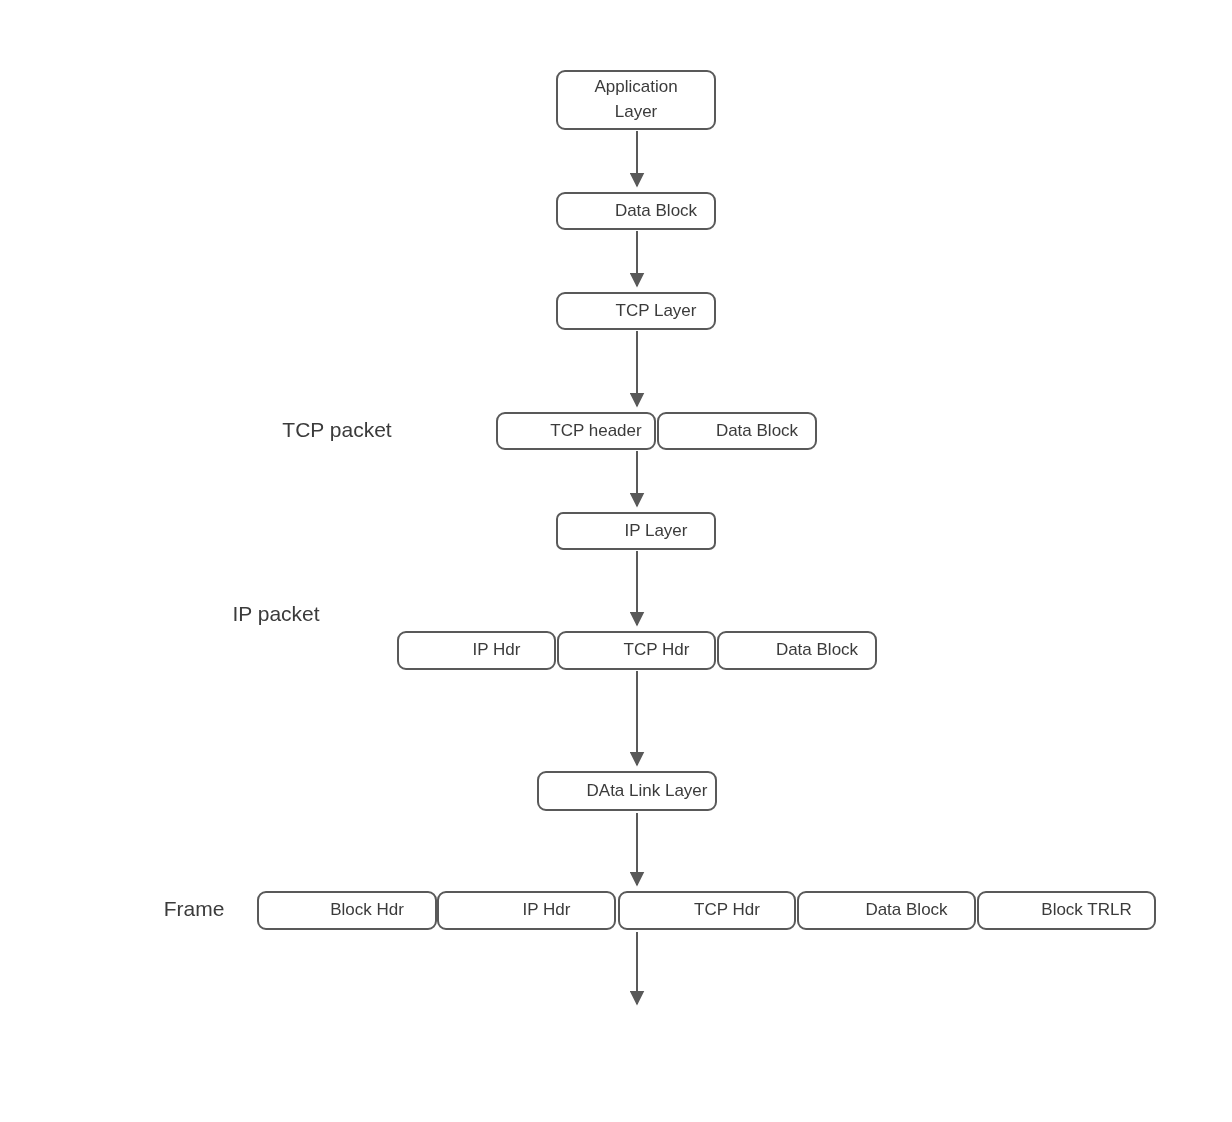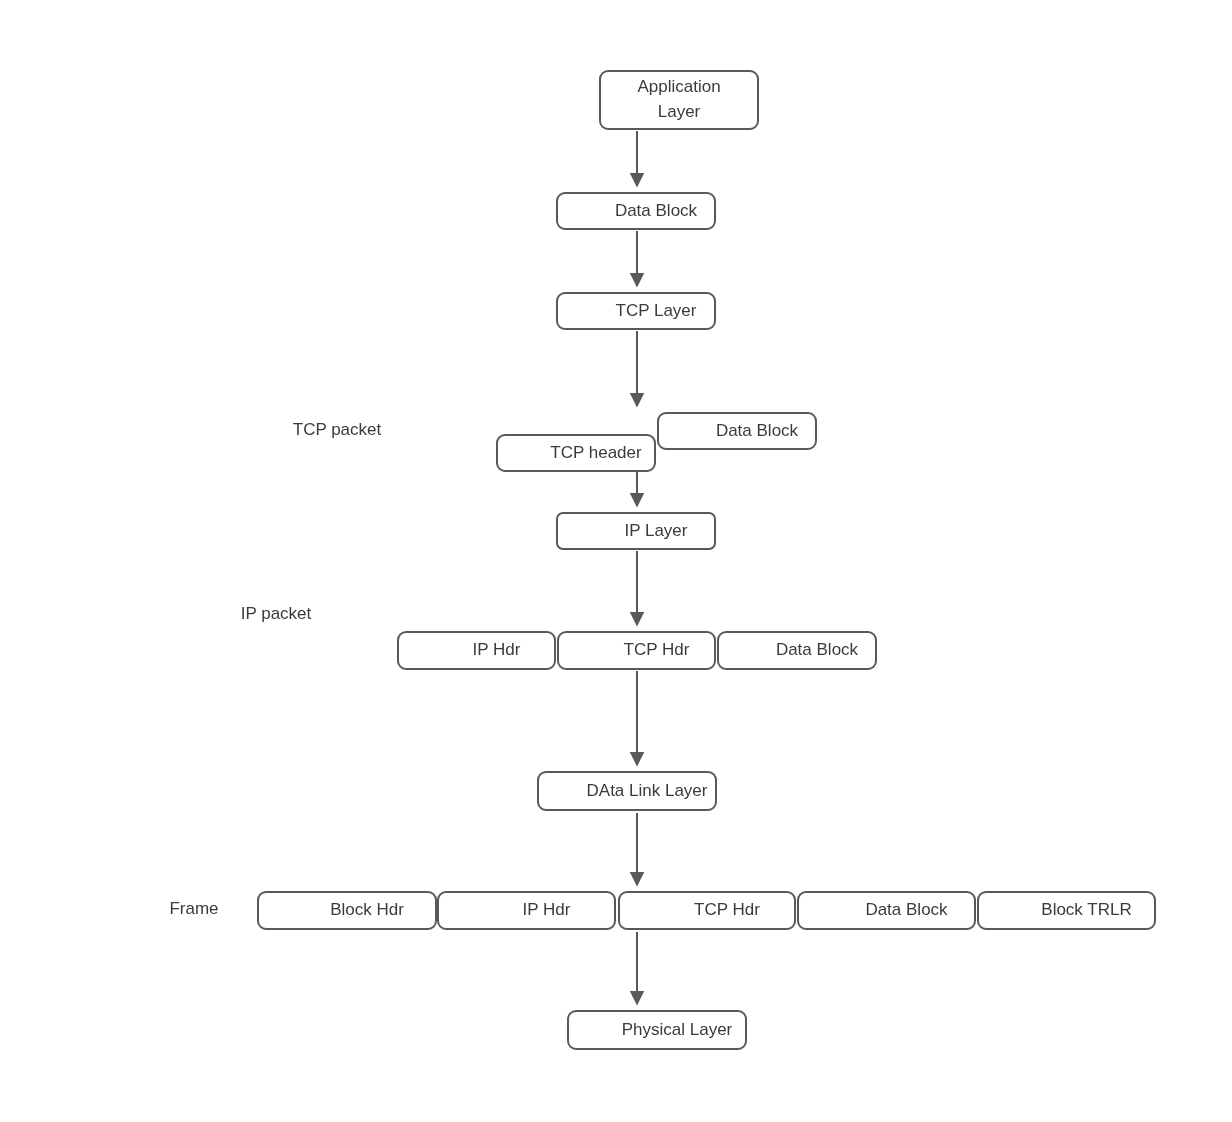--- a/index.html
+++ b/index.html
@@ -41,27 +41,26 @@
     align-items: center;
     justify-content: center;
     text-align: center;
     color: #3b3b3b;
     font-size: 17px;
     line-height: 1.45;
     padding-left: 40px;
   }
   .node.wrap-narrow {
     padding: 0 40px;
-    margin-left: 43px;
   }
   .row-label {
     position: absolute;
     transform: translate(-50%, -50%);
     color: #3b3b3b;
-    font-size: 17px;
+    font-size: 21px;
     white-space: nowrap;
   }
 </style>
 </head>
 <body>
 
 <div class="canvas">
 
   <svg class="arrows" viewBox="0 0 1232 1122">
     <defs>
@@ -79,34 +78,33 @@
     <line x1="637" y1="932" x2="637" y2="1004" marker-end="url(#arrowhead)"></line>
   </svg>
 
   <div class="node wrap-narrow" style="left:556px; top:70px; width:160px; height:60px;">Application Layer</div>
 
   <div class="node" style="left:556px; top:192px; width:160px; height:38px;">Data Block</div>
 
   <div class="node" style="left:556px; top:292px; width:160px; height:38px;">TCP Layer</div>
 
   <div class="row-label" style="left:337px; top:430px;">TCP packet</div>
-  <div class="node" style="left:496px; top:434px; width:160px; height:38px;">TCP header</div>
+  <div class="node" style="left:496px; top:412px; width:160px; height:38px;">TCP header</div>
   <div class="node" style="left:657px; top:412px; width:160px; height:38px;">Data Block</div>
 
   <div class="node" style="left:556px; top:512px; width:160px; height:38px;border-radius:7px;">IP Layer</div>
 
   <div class="row-label" style="left:276px; top:614px;">IP packet</div>
   <div class="node" style="left:397px; top:631px; width:159px; height:39px;">IP Hdr</div>
   <div class="node" style="left:557px; top:631px; width:159px; height:39px;">TCP Hdr</div>
   <div class="node" style="left:717px; top:631px; width:160px; height:39px;">Data Block</div>
 
   <div class="node" style="left:537px; top:771px; width:180px; height:40px;">DAta Link Layer</div>
 
   <div class="row-label" style="left:194px; top:909px;">Frame</div>
   <div class="node" style="left:257px; top:891px; width:180px; height:39px;">Block Hdr</div>
   <div class="node" style="left:437px; top:891px; width:179px; height:39px;">IP Hdr</div>
   <div class="node" style="left:618px; top:891px; width:178px; height:39px;">TCP Hdr</div>
   <div class="node" style="left:797px; top:891px; width:179px; height:39px;">Data Block</div>
   <div class="node" style="left:977px; top:891px; width:179px; height:39px;">Block TRLR</div>
 
-  <div class="node" style="left:567px; top:1010px; width:180px; height:40px;">Physical Layer</div>
 
 </div>
 
 </body></html>

